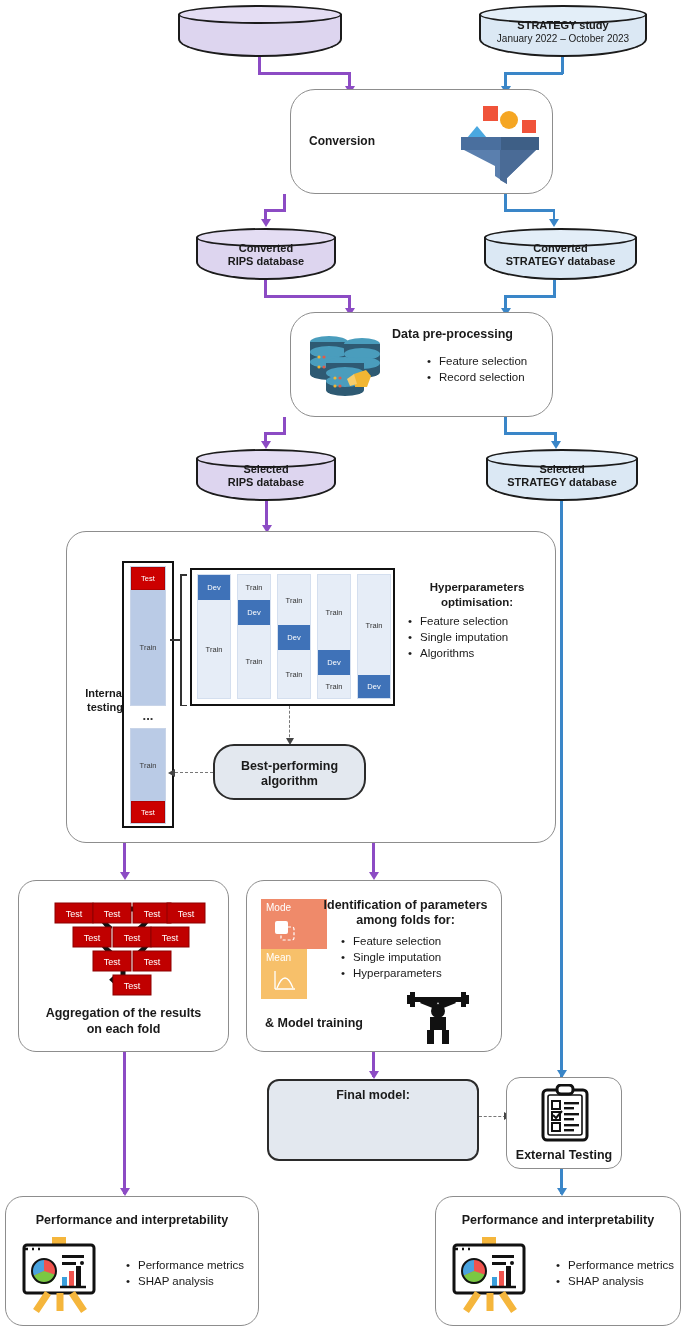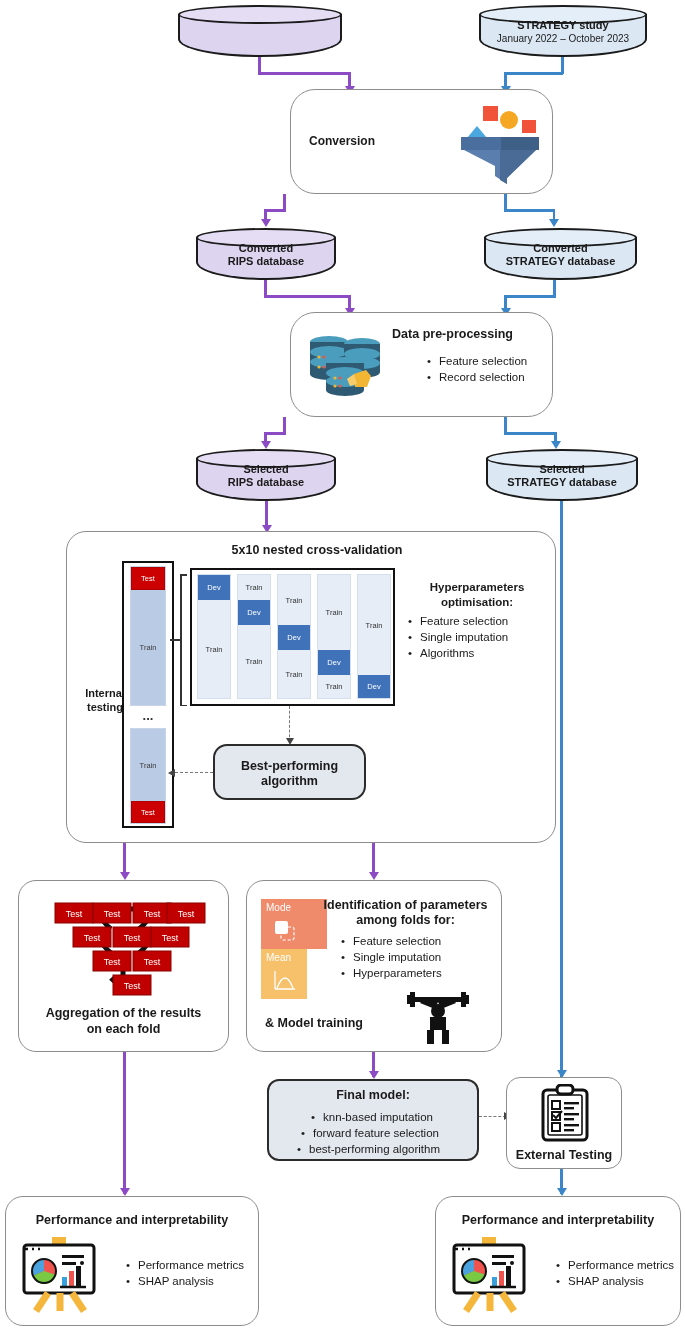--- a/index.html
+++ b/index.html
@@ -15,21 +15,21 @@
   .cyl .lbl{position:absolute;left:0;right:0;top:50%;transform:translateY(-46%);
       text-align:center;font-weight:bold;font-size:11px;line-height:13px;z-index:3;}
   .cyl.purple .body{background:#ddd5ef;}
   .cyl.purple .top{background:#e4ddf3;}
   .cyl.blue .body{background:#dbe8f4;}
   .cyl.blue .top{background:#e3eef8;}
 
   
   .rbox{position:absolute;box-sizing:border-box;background:#fff;
         border:1px solid #8d8d8d;border-radius:25px;}
-  .rbox.grey{background:#e3e8ef;border:2px solid #2b2b2b;border-radius:14px;}
+  .rbox.grey{background:#e3e8ef;border:2px solid #2b2b2b;border-radius:21px;}
 
   .htitle{font-weight:bold;font-size:12.5px;text-align:center;line-height:15px;}
   ul.bul{margin:2px 0 0 0;padding-left:16px;list-style:none;}
   ul.bul li{position:relative;font-size:11.5px;line-height:16px;}
   ul.bul li:before{content:"•";position:absolute;left:-12px;top:0;}
 
   
   .ln{position:absolute;background:#8c4bc4;}
   .ln.b{background:#3a86c8;}
   .ln.k{background:#333;}
@@ -207,21 +207,20 @@
   </div>
 </div>
 
 <div class="ln" style="left:265px;top:501px;width:2.5px;height:28px;"></div>
 <div class="arw dn" style="left:261.5px;top:525px;"></div>
 
 <div class="ln b" style="left:560px;top:501px;width:2.5px;height:576px;"></div>
 <div class="arw dn b" style="left:556.5px;top:1070px;"></div>
 
 <div class="rbox" style="left:66px;top:531px;width:490px;height:312px;border-radius:20px;">
-  <div class="htitle" style="position:absolute;left:120px;top:11px;width:260px;font-size:12.5px;">5x10 nested cross-validation</div>
 
   <div style="position:absolute;left:7px;top:154px;width:62px;text-align:center;font-weight:bold;font-size:11px;line-height:14px;">
     <div>Internal</div>
     <div>testing</div>
   </div>
 
   <div class="ko" style="left:55px;top:29px;width:52px;height:267px;"></div>
 
   <div class="bar" style="left:63px;top:34px;width:36px;height:140px;">
     <div class="seg test" style="top:0;height:23px;">Test</div>
@@ -368,25 +367,20 @@
     <rect x="20" y="39" width="7" height="14" fill="#111"></rect>
     <rect x="35" y="39" width="7" height="14" fill="#111"></rect>
   </svg>
 </div>
 
 <div class="ln" style="left:372px;top:1052px;width:2.5px;height:25px;"></div>
 <div class="arw dn" style="left:368.5px;top:1071px;"></div>
 
 <div class="rbox grey" style="left:267px;top:1079px;width:212px;height:82px;border-radius:12px;">
   <div class="htitle" style="margin-top:7px;">Final model:</div>
-  <ul class="bul" style="position:absolute;left:24px;top:26px;">
-    <li style="margin-left:14px;">knn-based imputation</li>
-    <li style="margin-left:4px;">forward feature selection</li>
-    <li>best-performing algorithm</li>
-  </ul>
 </div>
 
 <div class="dashh" style="left:479px;top:1116px;width:27px;"></div>
 <div class="arw" style="left:504px;top:1112px;border-top:4px solid transparent;border-bottom:4px solid transparent;border-left:7px solid #444;"></div>
 
 <div class="rbox" style="left:506px;top:1077px;width:116px;height:92px;border-radius:14px;">
   <svg style="position:absolute;left:32px;top:6px;" width="52" height="58" viewBox="0 0 52 58">
     <rect x="4" y="6" width="44" height="50" rx="4" fill="#fff" stroke="#111" stroke-width="3"></rect>
     <rect x="9" y="11" width="34" height="40" rx="2" fill="#fff" stroke="#111" stroke-width="1.6"></rect>
     <rect x="18" y="1" width="16" height="9" rx="4" fill="#fff" stroke="#111" stroke-width="3"></rect>

